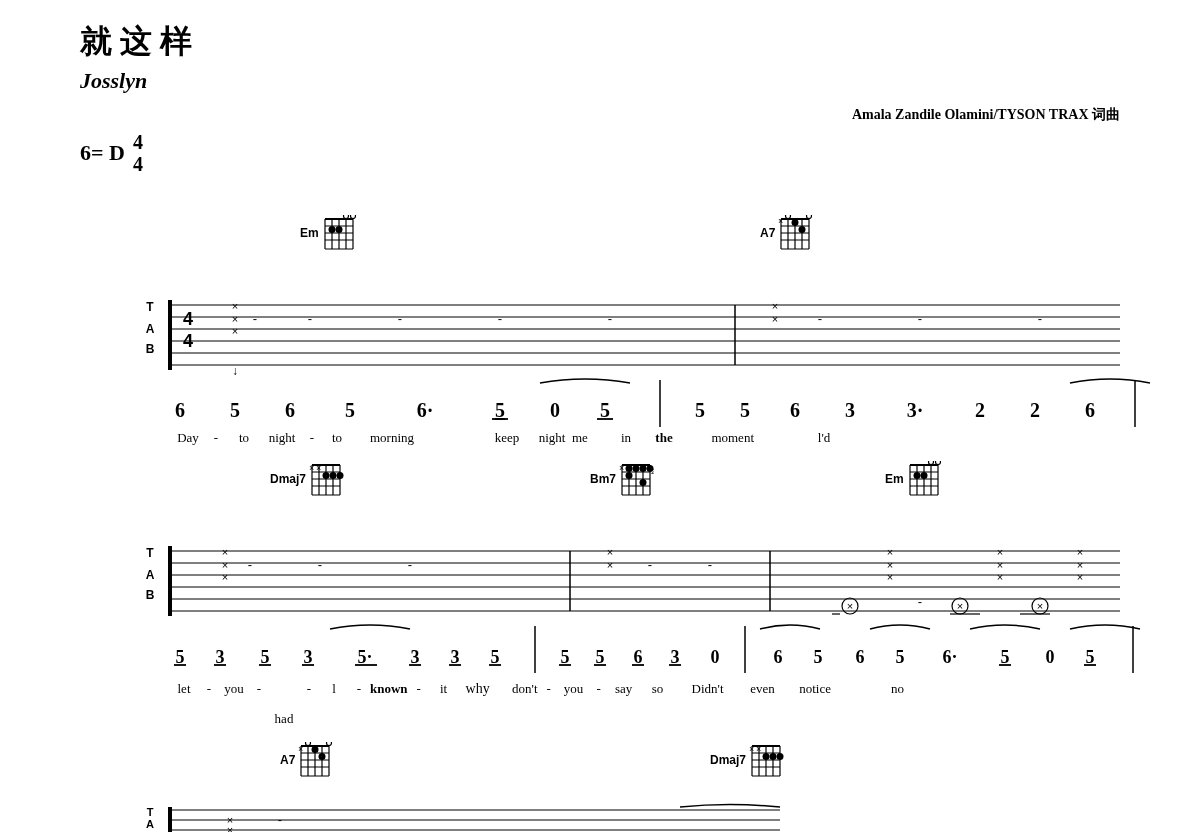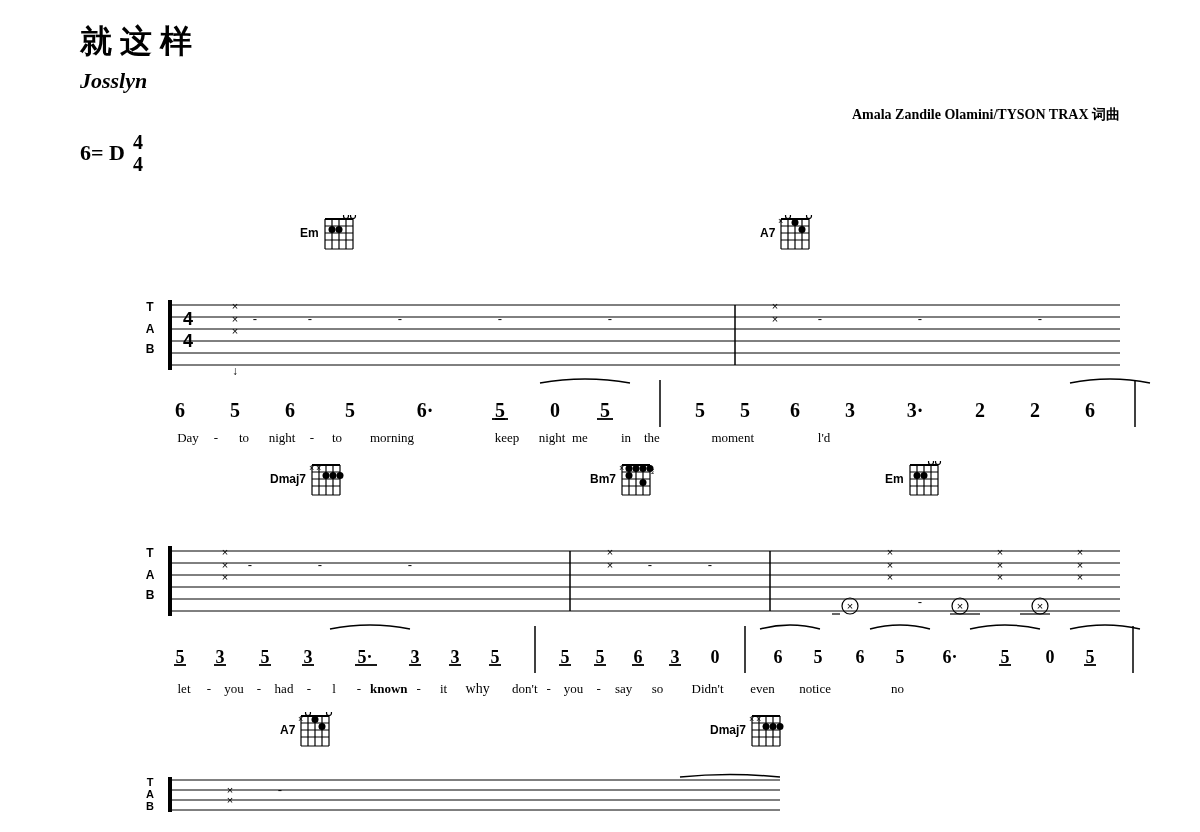--- a/index.html
+++ b/index.html
@@ -248,21 +248,21 @@
     <span style="min-width:36px; text-align:center;">to</span>
     <span style="min-width:40px; text-align:center;">night</span>
     <span style="min-width:20px; text-align:center;">-</span>
     <span style="min-width:30px; text-align:center;">to</span>
     <span style="min-width:80px; text-align:center;">morning</span>
     <span style="min-width:50px; text-align:center;"></span>
     <span style="min-width:50px; text-align:center;">keep</span>
     <span style="min-width:40px; text-align:center;">night</span>
     <span style="min-width:36px; ">me</span>
     <span style="min-width:36px; text-align:center;">in</span>
-    <span style="min-width:40px; ">the</span>
+    <span style="min-width:40px; text-align:center;font-weight:bold;">the</span>
     <span style="min-width:70px; text-align:right;">moment</span>
     <span style="min-width:50px; text-align:center;"></span>
     <span style="min-width:40px; text-align:center;">l'd</span>
   </div>
 
   <div style="position:relative; height:75px; margin-left:90px; margin-bottom:5px;">
 
     <div class="chord-item" style="left:100px; top:0;">
       <div class="chord-label">Dmaj7</div>
       <svg width="38" height="38">
@@ -450,21 +450,21 @@
     <line x1="914" y1="44" x2="926" y2="44" stroke="#000" stroke-width="1.8"></line>
 
     <line x1="963" y1="5" x2="963" y2="52" stroke="#000" stroke-width="1.5"></line>
   </svg>
 
   <div style="display:flex; margin-left:90px; font-size:13px; font-family:'Times New Roman',serif; margin-bottom:15px; margin-top:-5px;">
     <span style="min-width:28px; text-align:center;">let</span>
     <span style="min-width:22px; text-align:center;">-</span>
     <span style="min-width:28px; text-align:center;">you</span>
     <span style="min-width:22px; text-align:center;">-</span>
-    <span style="min-width:28px; text-align:center;">had</span>
+    <span style="min-width:28px; text-align:center;margin-top:30px;">had</span>
     <span style="min-width:22px; text-align:center;">-</span>
     <span style="min-width:28px; text-align:center;">l</span>
     <span style="min-width:22px; text-align:center;">-</span>
     <span style="min-width:30px; text-align:center;font-weight:bold;">known</span>
     <span style="min-width:22px; text-align:center;">-</span>
     <span style="min-width:28px; text-align:center;">it</span>
     <span style="min-width:40px; text-align:center; font-size:14px;font-family:Liberation Serif, serif;">why</span>
     <span style="min-width:40px; text-align:right;">don't</span>
     <span style="min-width:22px; text-align:center;">-</span>
     <span style="min-width:28px; text-align:center;">you</span>

